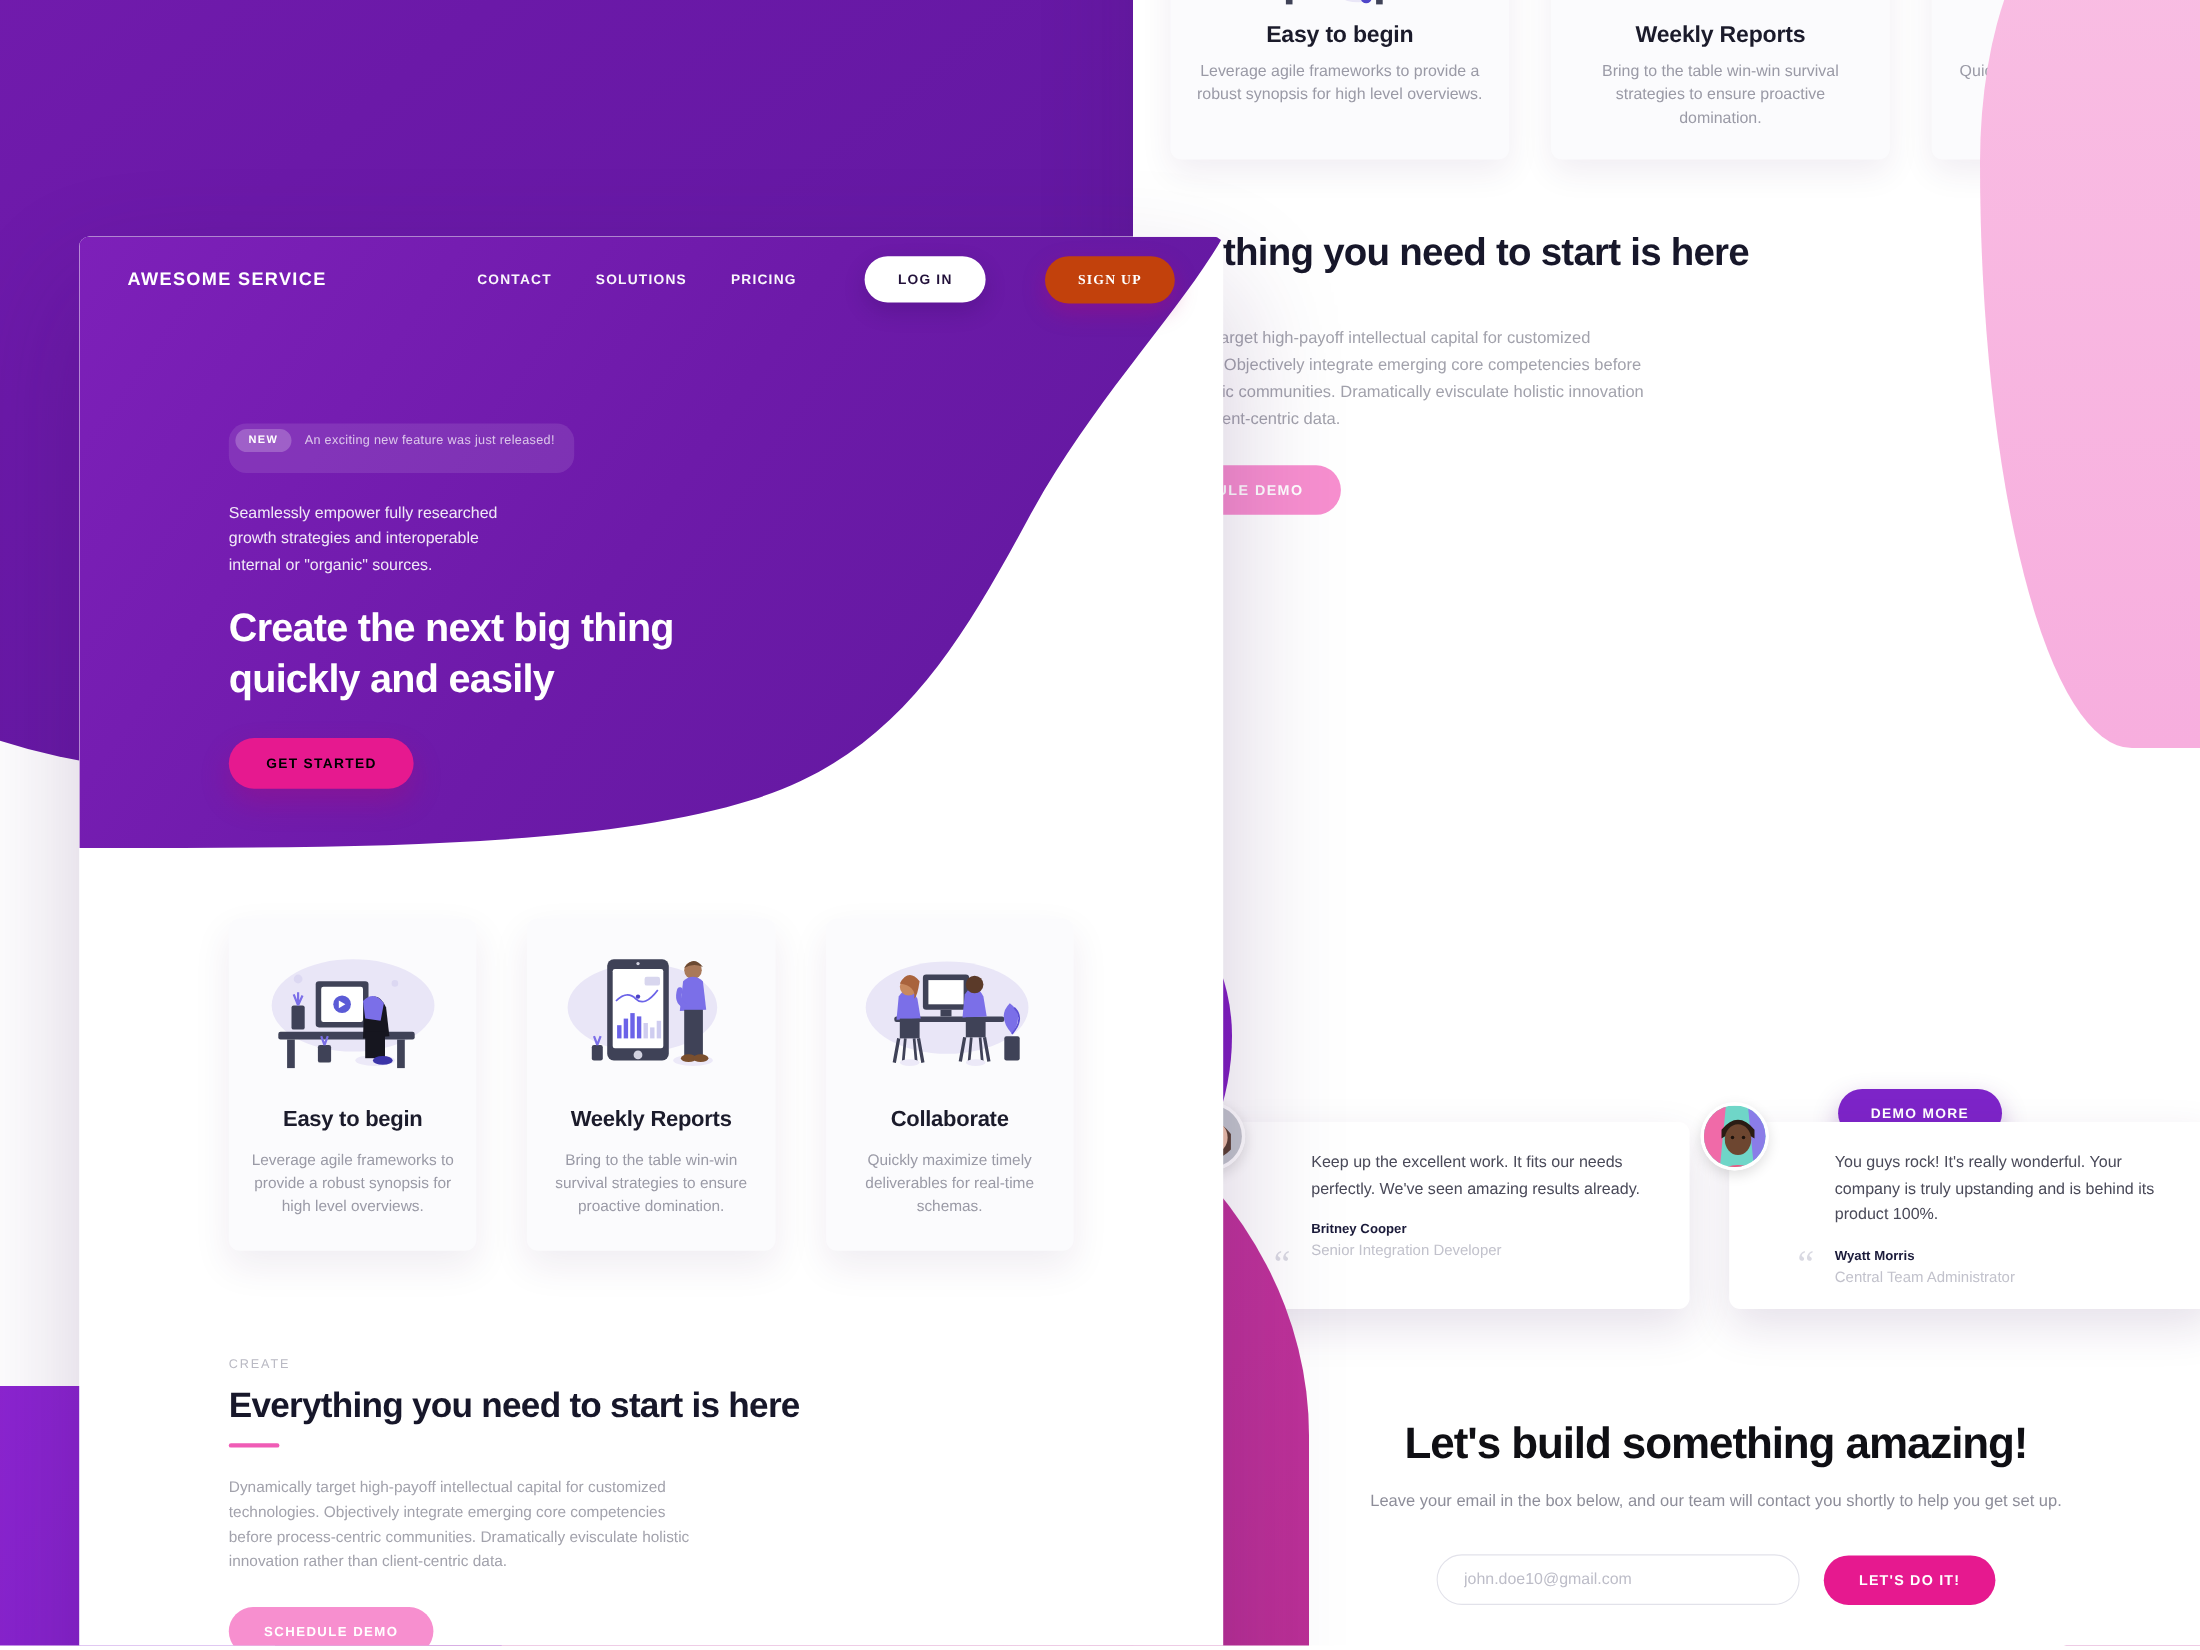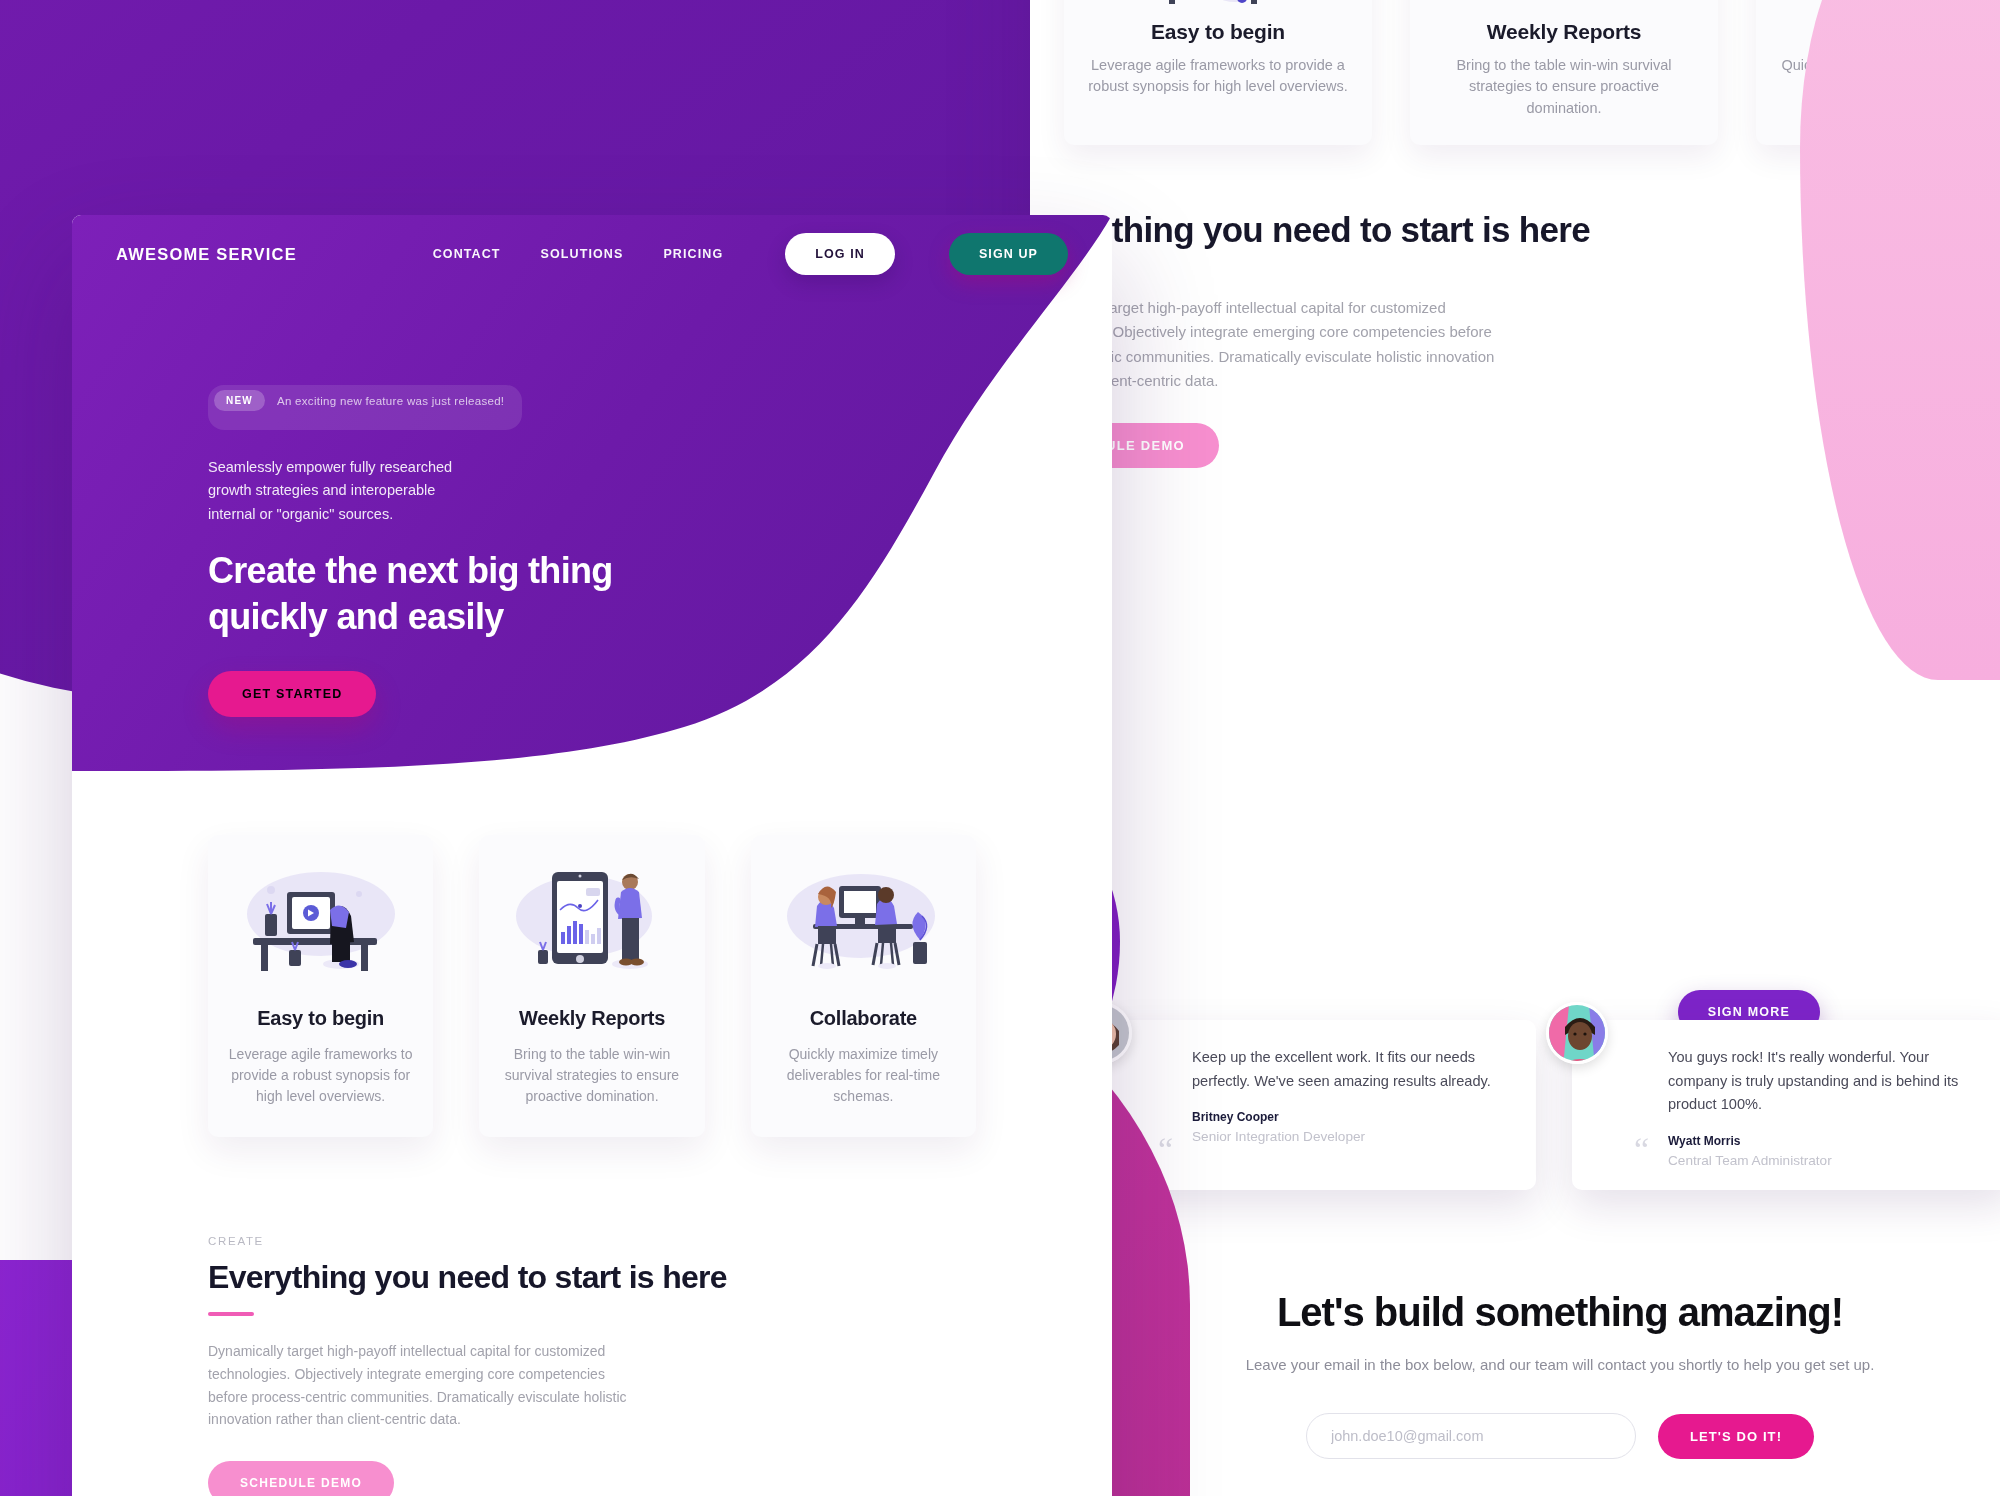--- a/index.html
+++ b/index.html
@@ -127,22 +127,22 @@
   #navbar { position:absolute; left:0; top:0; width:1040px; height:78px;
     display:flex; align-items:center; padding:0 44px; }
   #brand { color:#fff; font-size:16.5px; font-weight:bold; letter-spacing:1.2px; }
   #nav-links { margin-left:auto; display:flex; align-items:center; gap:40px; }
   #nav-links a { color:#fff; font-size:12.5px; font-weight:bold; letter-spacing:1.1px;
     text-decoration:none; opacity:.96; }
   .nav-btn { font-size:12.5px; font-weight:bold; letter-spacing:1.1px; border:0;
     padding:14px 30px; border-radius:24px; }
   #login-btn { background:#fff; color:#22113a; box-shadow:0 8px 20px rgba(30,0,60,.18);
     margin-left:22px; }
-  #signup-btn { background:#0f766e; color:#fff; margin-left:14px;
-    box-shadow:0 8px 20px rgba(180,10,110,.35); }
+  #signup-btn { background:#c2410c; color:#fff; margin-left:14px;
+    box-shadow:0 8px 20px rgba(180,10,110,.35);font-family:Liberation Serif, serif; }
 
   #hero-content { position:absolute; left:0; top:0; padding:170px 0 0 136px; width:660px; }
   #new-badge-wrap { display:inline-flex; align-items:center; gap:12px;
     background:rgba(255,255,255,.10); border-radius:16px; padding:5px 18px 19px 6px; }
   #new-pill { background:rgba(255,255,255,.22); color:#fff; font-size:10px; font-weight:bold;
     letter-spacing:1.2px; padding:5px 12px; border-radius:12px; }
   #new-text { font-size:11.5px; color:rgba(255,255,255,.72); letter-spacing:.3px; }
   #hero-title { color:#fff; font-size:36px; line-height:1.26; letter-spacing:-.7px;
     margin-top:22px; font-weight:bold; }
   #hero-sub { color:rgba(255,255,255,.9); font-size:14.5px; line-height:1.62; margin-top:26px; }
@@ -261,21 +261,21 @@
         <button class="bp-btn">SCHEDULE DEMO</button>
       </div>
     </div>
   </div>
 
   <div class="bp-grow" style="position:absolute; left:1180px; top:770px; width:640px;">
     <div class="eyebrow">GROW</div>
     <h2>Unlock your potential</h2>
     <div class="rule"></div>
     <p>Credibly reintermediate backend ideas for cross-platform models. Continually reintermediate integrated processes through technically sound intellectual capital. Holistically foster superior methodologies without market-driven best practices.</p>
-    <button class="learn">SIGN MORE</button>
+    <button class="learn">DEMO MORE</button>
   </div>
 
   <div class="bp-testi" style="position:absolute; left:620px; top:1020px; width:1420px;">
 
     <div class="tcard">
       <div class="ava">
         <svg width="62" height="62" viewBox="0 0 62 62">
           <rect width="62" height="62" fill="#c9ccd4"></rect>
           <circle cx="31" cy="24" r="13" fill="#e0b59a"></circle>
           <path d="M10 62 q21 -22 42 0z" fill="#9fa6b4"></path>

